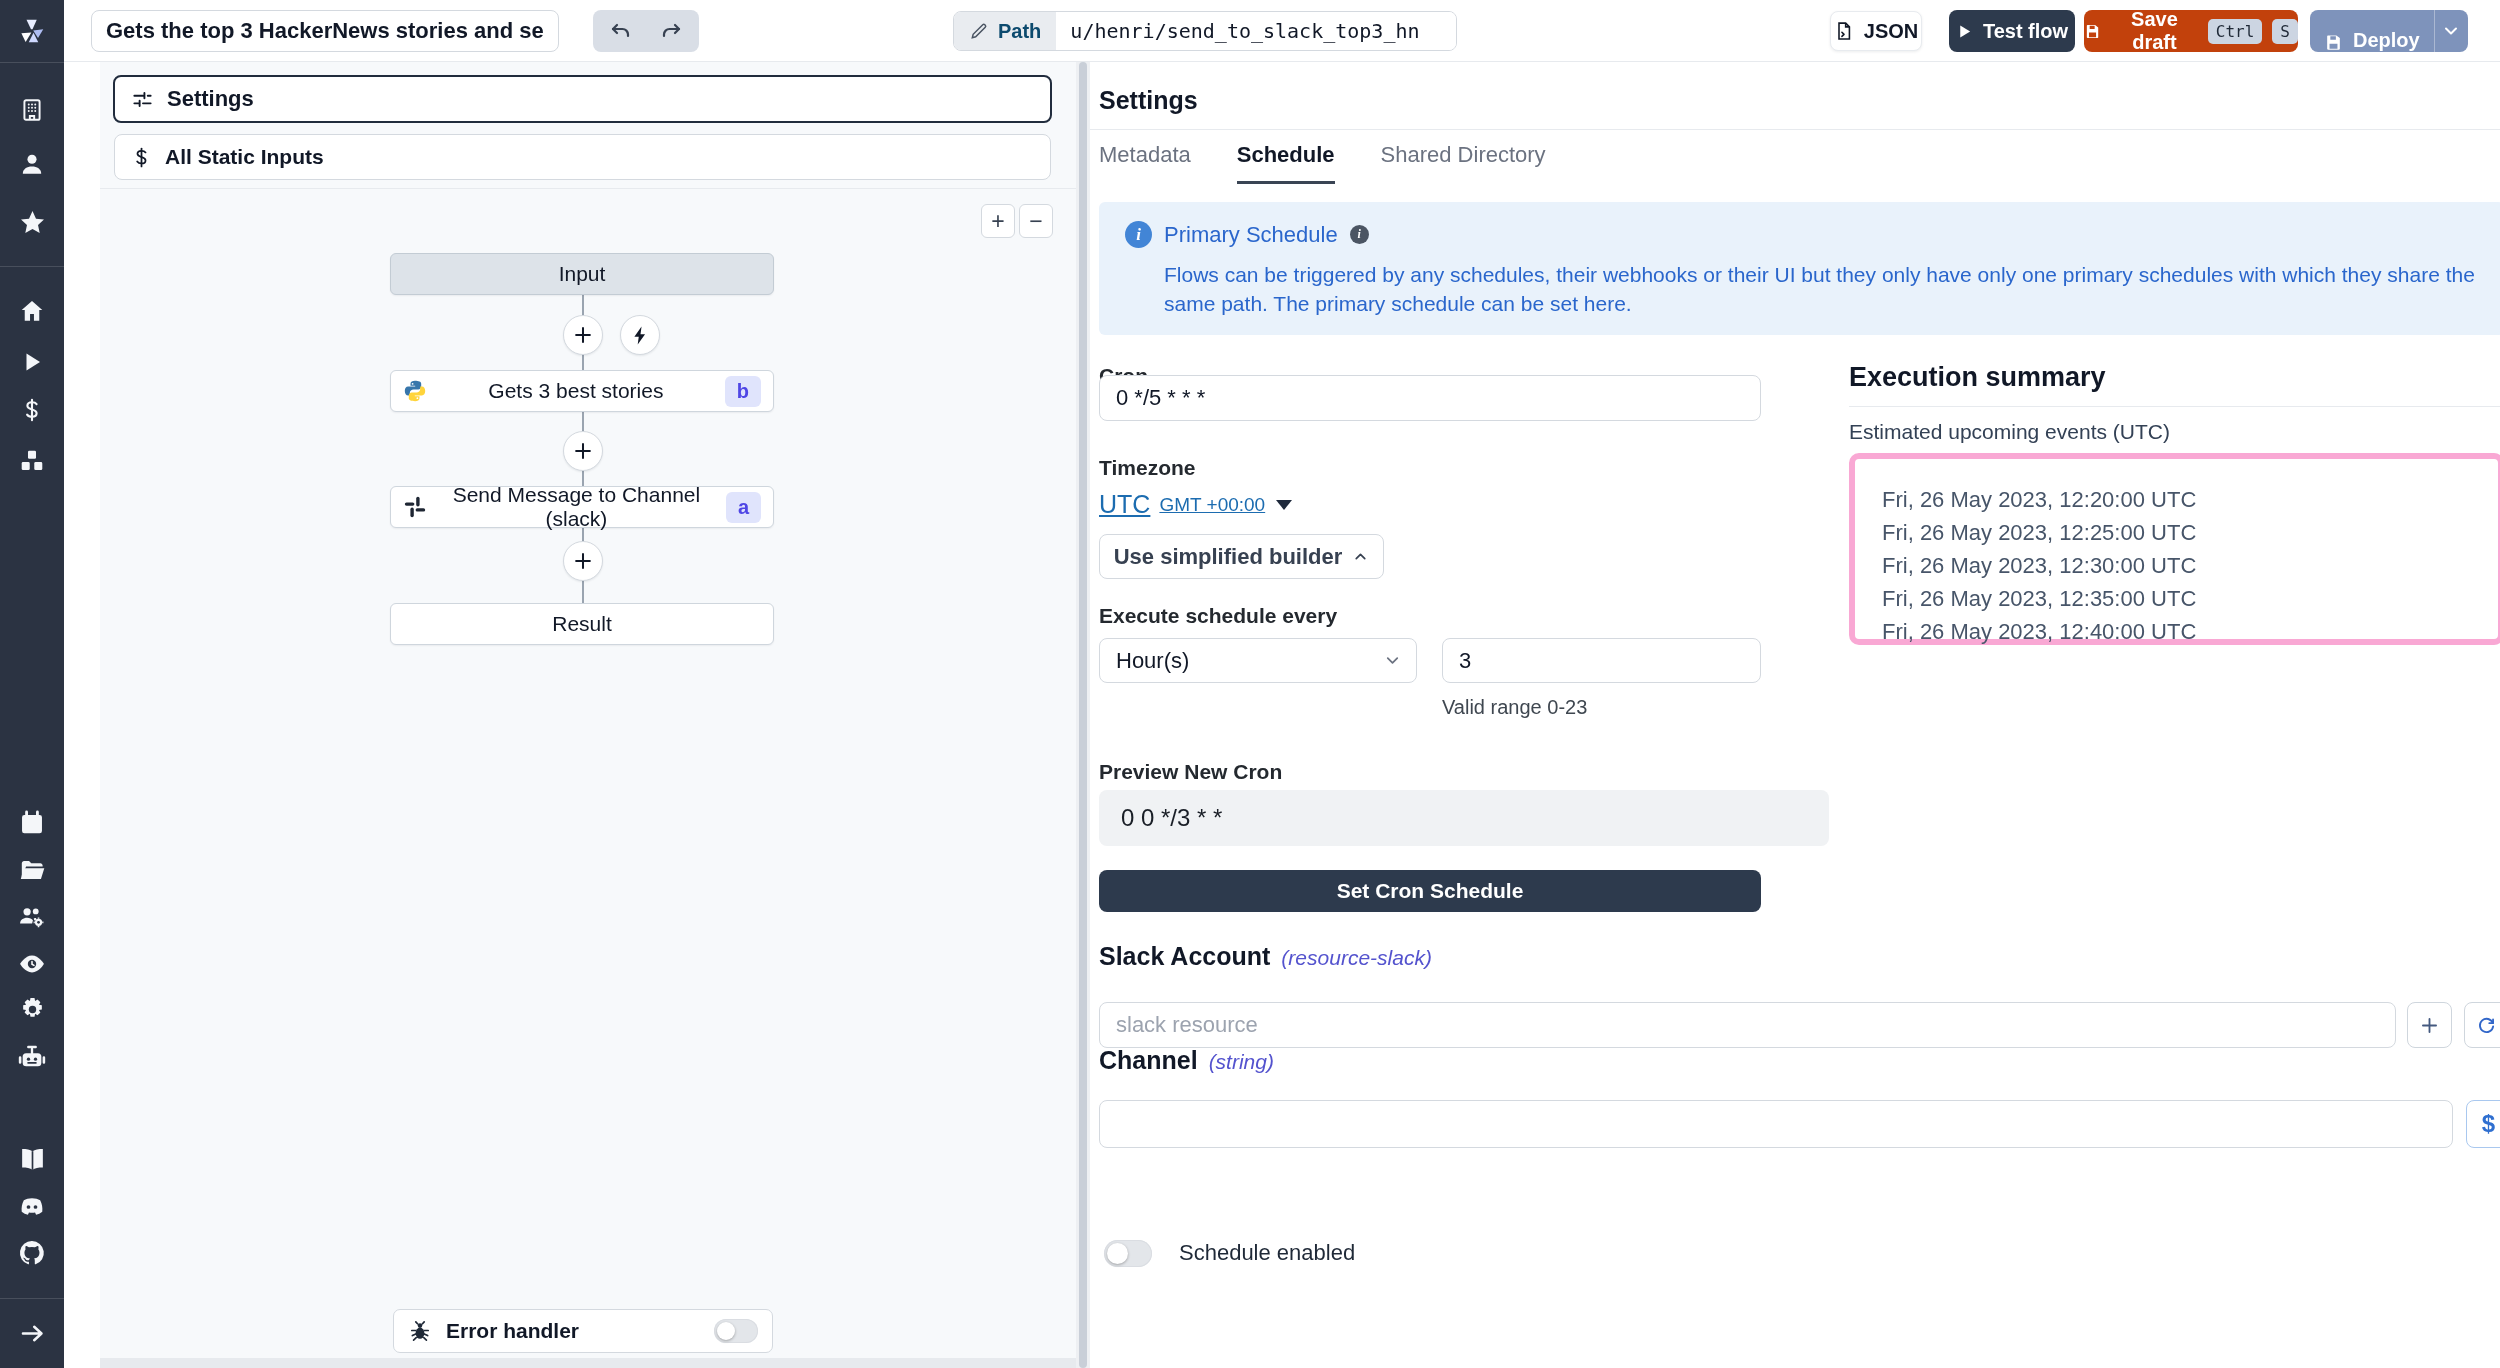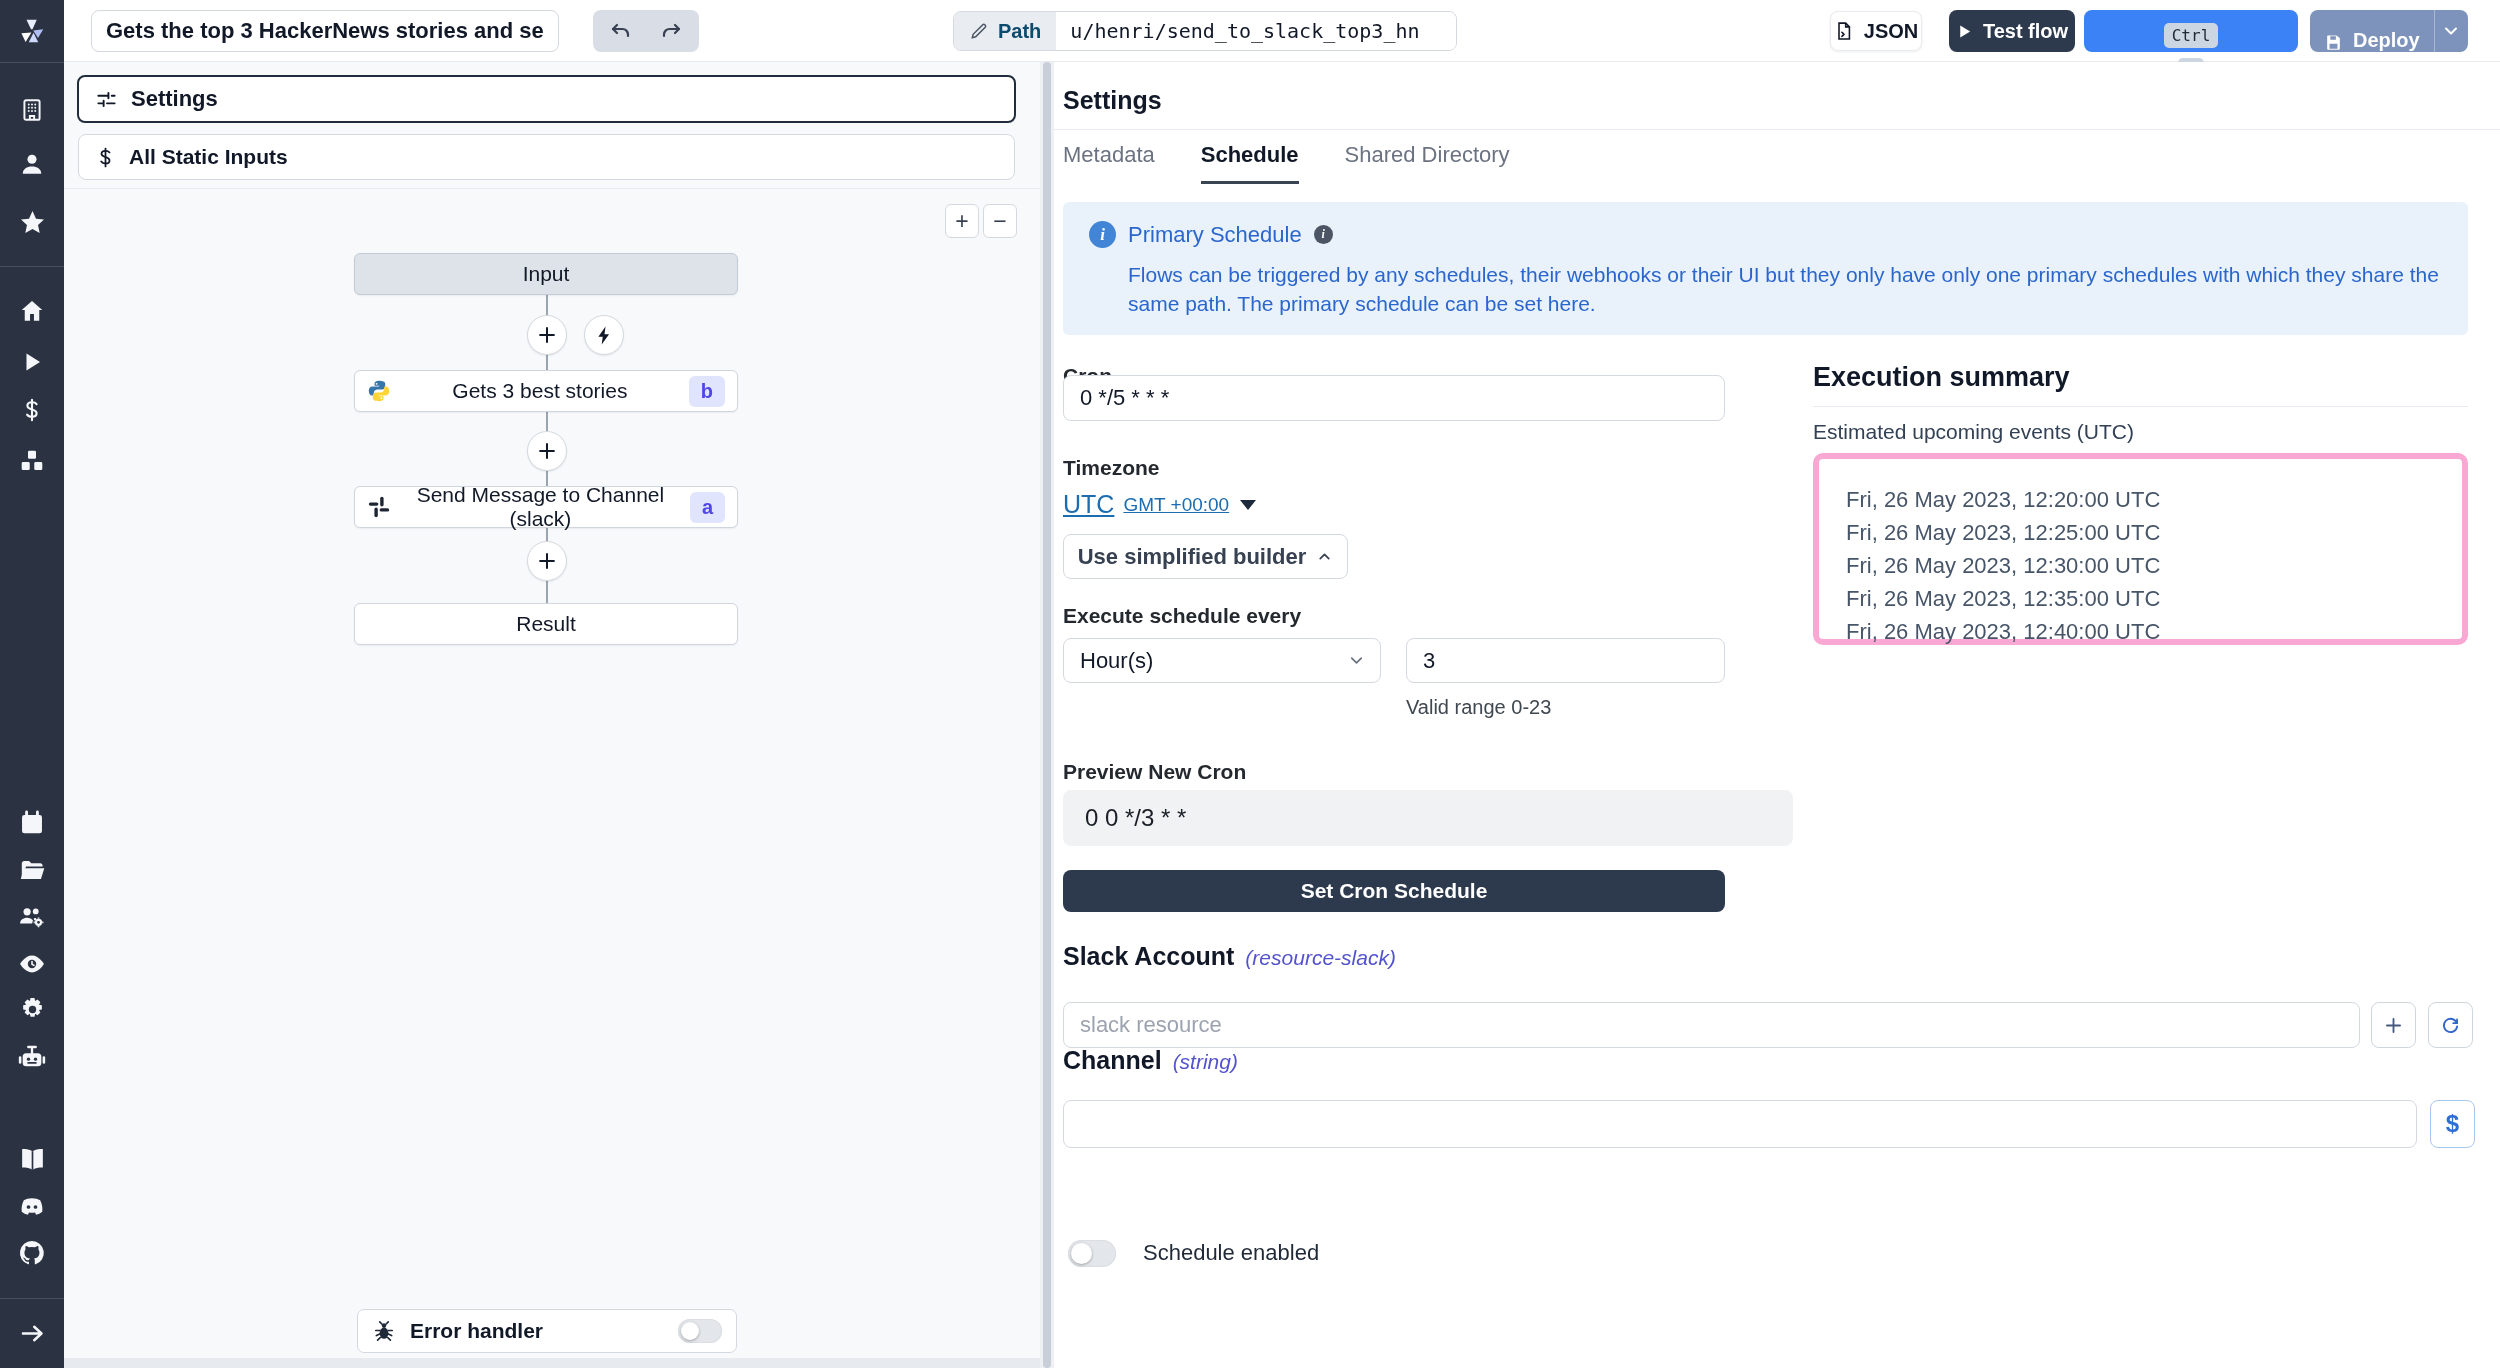--- a/index.html
+++ b/index.html
@@ -10,33 +10,33 @@
   
   .sidebar { position:relative; width:64px; flex:none; background:#2b3342; }
   .logo { position:absolute; top:0; left:0; width:64px; height:62px; display:flex; align-items:center; justify-content:center; }
   .side-ic { position:absolute; left:0; width:64px; height:40px; display:flex; align-items:center; justify-content:center; color:#f4f6f9; cursor:pointer; }
   .side-div { position:absolute; left:0; width:64px; border-top:1px solid rgba(255,255,255,.14); }
   svg.ic { display:block; }
 
   
   .main { flex:1; display:flex; flex-direction:column; min-width:0; }
   .topbar { position:relative; height:62px; flex:none; background:#fff; border-bottom:1px solid #e7eaee; }
-  .content { flex:1; display:flex; min-height:0; }
+  .content { flex:1; display:flex; min-height:0;margin-left:36px; }
 
   
   .title-input { position:absolute; left:27px; top:10px; width:468px; height:42px; border:1px solid #d4d9df; border-radius:8px; padding:0 14px; font-family:"Liberation Sans",sans-serif; font-weight:600; font-size:22px; color:#111827; outline:none; text-overflow:clip; white-space:nowrap; overflow:hidden; }
   .histgroup { position:absolute; left:529px; top:10px; width:106px; height:42px; background:#d9dee6; border-radius:8px; display:flex; align-items:center; justify-content:space-evenly; }
   .hist-btn { width:46px; height:36px; display:flex; align-items:center; justify-content:center; cursor:pointer; }
   .pathgroup { position:absolute; left:889px; top:11px; height:40px; display:flex; border:1px solid #d4d9df; border-radius:8px; overflow:hidden; background:#fff; }
   .path-label { display:flex; align-items:center; gap:9px; background:#e9ecf0; padding:0 15px; font-weight:700; color:#0c4a6e; font-size:20px; }
   .path-input { border:none; outline:none; width:400px; padding:0 14px; font-family:"DejaVu Sans Mono",monospace; font-size:20px; color:#111827; background:#fff; }
   .btn { display:flex; align-items:center; justify-content:center; gap:10px; border-radius:8px; font-weight:600; cursor:pointer; border:none; }
   .btn-json { position:absolute; left:1766px; top:11px; width:92px; height:40px; background:#fff; border:1px solid #e8ebef; box-shadow:0 1px 3px rgba(16,24,40,.08); color:#111827; font-size:20px; }
   .btn-test { position:absolute; left:1885px; top:10px; width:126px; height:42px; background:#2d3a4d; color:#fff; font-size:20px; }
-  .btn-save { position:absolute; left:2020px; top:10px; width:214px; height:42px; background:#3b82f6; color:#fff; font-size:20px;flex-direction:column; }
+  .btn-save { position:absolute; left:2020px; top:10px; width:214px; height:42px; background:#c2410c; color:#fff; font-size:20px; }
   kbd { background:#ccd5e2; color:#1f2937; border-radius:5px; padding:3px 8px; font-family:"DejaVu Sans Mono",monospace; font-size:16px; font-weight:400; }
   .btn-deploy { position:absolute; left:2246px; top:10px; width:158px; height:42px; background:#7e93bb; color:#fff; font-size:20px; padding:0; overflow:hidden; }
   .deploy-main { display:flex; align-items:flex-end; gap:10px; padding:0 14px; height:100%; }
   .deploy-caret { width:42px; height:100%; border-left:1px solid rgba(255,255,255,.35); display:flex; align-items:center; justify-content:center; cursor:pointer; }
 
   
   .flowpanel { position:relative; width:976px; flex:none; background:#f7f9fb; overflow:hidden; }
   .frow { position:absolute; display:flex; align-items:center; gap:13px; padding:0 16px; background:#fff; cursor:pointer; }
   .row-settings { left:13px; top:13px; width:939px; height:48px; border:2px solid #212c3d; border-radius:8px; font-weight:700; font-size:22px; color:#111827; }
   .row-static { left:14px; top:72px; width:937px; height:46px; border:1px solid #d4d9df; border-radius:8px; font-weight:600; font-size:21px; color:#111827; }

